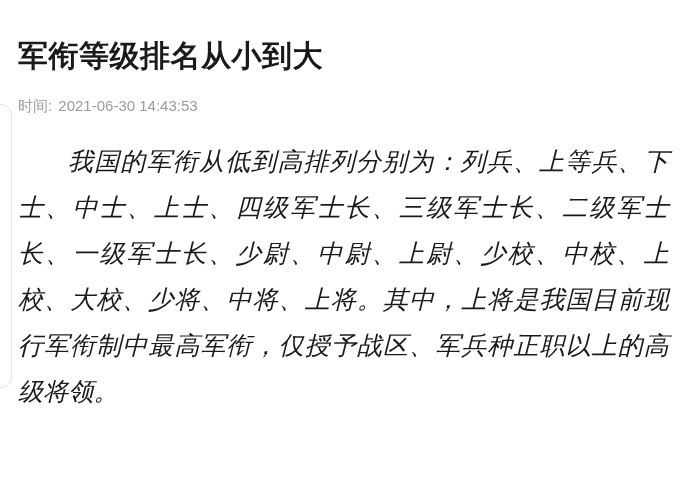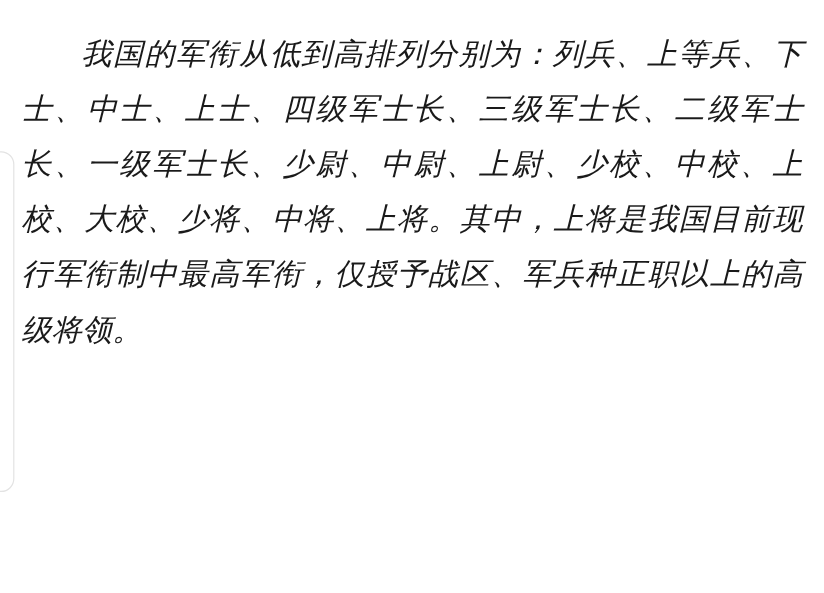--- a/index.html
+++ b/index.html
@@ -72,19 +72,24 @@
     pointer-events: none;
   }
 </style>
 </head>
 <body>
 
 <div class="page">
 
   <div class="edge-deco"></div>
 
+  <h1 class="article-title">军衔等级排名从小到大</h1>
 
+  <div class="meta-row">
+    <span class="meta-label">时间:</span>
+    <span class="meta-time">2021-06-30 14:43:53</span>
+  </div>
 
   <div class="article-body">
     <p>我国的军衔从低到高排列分别为：列兵、上等兵、下士、中士、上士、四级军士长、三级军士长、二级军士长、一级军士长、少尉、中尉、上尉、少校、中校、上校、大校、少将、中将、上将。其中，上将是我国目前现行军衔制中最高军衔，仅授予战区、军兵种正职以上的高级将领。</p>
   </div>
 
 </div>
 
 </body></html>

